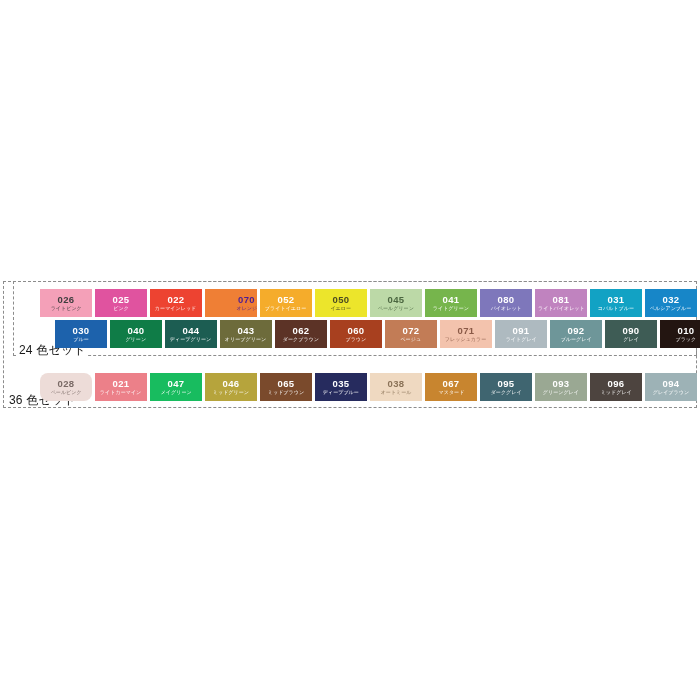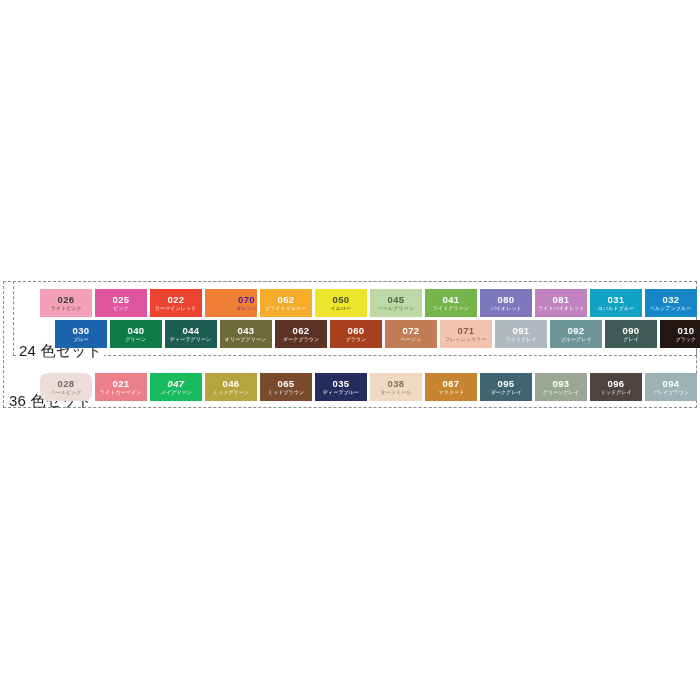--- a/index.html
+++ b/index.html
@@ -40,21 +40,21 @@
   }
   .set-frame.frame-24 {
     left: 13px;
     top: 281px;
     width: 684px;
     height: 75px;
   }
 
   .set-label {
     position: absolute;
-    font-size: 15px;
+    font-size: 12px;
     color: #1a1a1a;
     letter-spacing: 0.2px;
     white-space: nowrap;
     background: #ffffff;
     padding: 0 2px;
     line-height: 11px;
   }
   .set-label.label-24 {
     left: 17px;
     top: 345px;
@@ -212,21 +212,21 @@
     </div>
   <div class="swatch-row row-3">
       <div class="swatch" style="background: rgb(237, 220, 216); color: rgb(122, 106, 102); border-radius: 8px;">
         <div class="swatch-code">028</div>
         <div class="swatch-name">ペールピンク</div>
       </div>
       <div class="swatch" style="background: rgb(236, 128, 137); color: rgb(255, 255, 255);">
         <div class="swatch-code">021</div>
         <div class="swatch-name">ライトカーマイン</div>
       </div>
-      <div class="swatch" style="background: rgb(24, 188, 95); color: rgb(255, 255, 255); font-style: italic;">
+      <div class="swatch" style="background: rgb(24, 188, 95); color: rgb(255, 255, 255);">
         <div class="swatch-code">047</div>
         <div class="swatch-name">メイグリーン</div>
       </div>
       <div class="swatch" style="background: rgb(182, 164, 60); color: rgb(255, 255, 255);">
         <div class="swatch-code">046</div>
         <div class="swatch-name">ミッドグリーン</div>
       </div>
       <div class="swatch" style="background: rgb(122, 74, 44); color: rgb(255, 255, 255);">
         <div class="swatch-code">065</div>
         <div class="swatch-name">ミッドブラウン</div>

